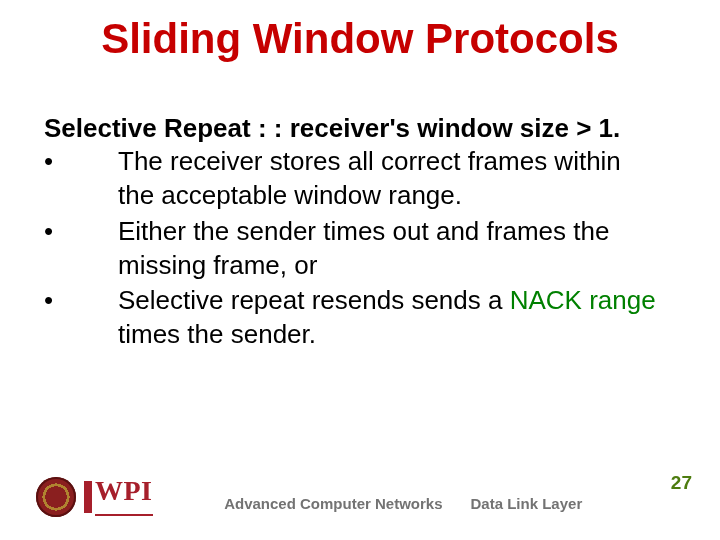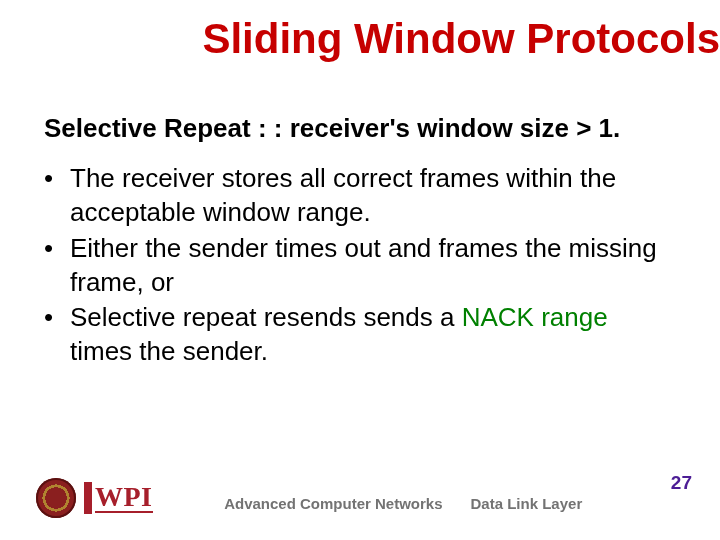--- a/index.html
+++ b/index.html
@@ -15,58 +15,59 @@
     position: relative;
     width: 720px;
     height: 540px;
     box-sizing: border-box;
   }
   .title {
     position: absolute;
     top: 16px;
     left: 0;
     width: 100%;
-    text-align: right;
+    text-align: center;
     font-size: 42px;
     font-weight: bold;
     color: #c60000;
     line-height: 1.1;
   }
   .body {
     position: absolute;
     top: 112px;
     left: 44px;
     right: 60px;
     font-size: 26px;
     color: #000;
     line-height: 1.28;
   }
   .sub-bold {
     font-weight: bold;
     font-family: "Comic Sans MS", "Comic Sans", cursive, sans-serif;
   }
   .sub-line {
-    margin-bottom: 17px;
+    margin-bottom: 0;
   }
   .bullet-row {
     display: flex;
     align-items: flex-start;
     margin-bottom: 2px;
     font-family: Arial, Helvetica, sans-serif;
     font-size: 26px;
   }
   .bullet-mark {
     width: 26px;
     flex: 0 0 26px;
     text-align: left;
     line-height: 1.3;
   }
   .bullet-text {
     flex: 1;
     line-height: 1.3;
+    margin-left: 48px;
   }
   .nack {
     color: #008000;
     font-family: "Comic Sans MS", "Comic Sans", cursive, sans-serif;
   }
   .footer {
     position: absolute;
     bottom: 22px;
     left: 0;
     width: 100%;
@@ -100,42 +101,42 @@
     margin-right: 3px;
   }
   .wpi-text {
     font-family: Georgia, "Times New Roman", serif;
     font-weight: bold;
     font-size: 28px;
     color: #a61f2b;
     letter-spacing: 0.5px;
     border-bottom: 2px solid #a61f2b;
     line-height: 1;
-    padding-bottom: 0;
+    padding-bottom: 9px;
   }
   .footer-center {
     position: absolute;
     left: 56%;
     transform: translateX(-50%);
     bottom: 6px;
     font-family: "Comic Sans MS", "Comic Sans", cursive, sans-serif;
     font-size: 15px;
     font-weight: bold;
     color: #737373;
     white-space: nowrap;
   }
   .footer-center .gap { display:inline-block; width:28px; }
   .page-num {
     position: absolute;
     right: 28px;
     bottom: 24px;
     font-family: "Comic Sans MS", "Comic Sans", cursive, sans-serif;
     font-weight: bold;
     font-size: 19px;
-    color: #4c1d95;
+    color: #4d7c0f;
   }
 </style>
 </head>
 <body>
 
 <div class="slide">
 
   <div class="title">Sliding Window Protocols</div>
 
   <div class="body">

